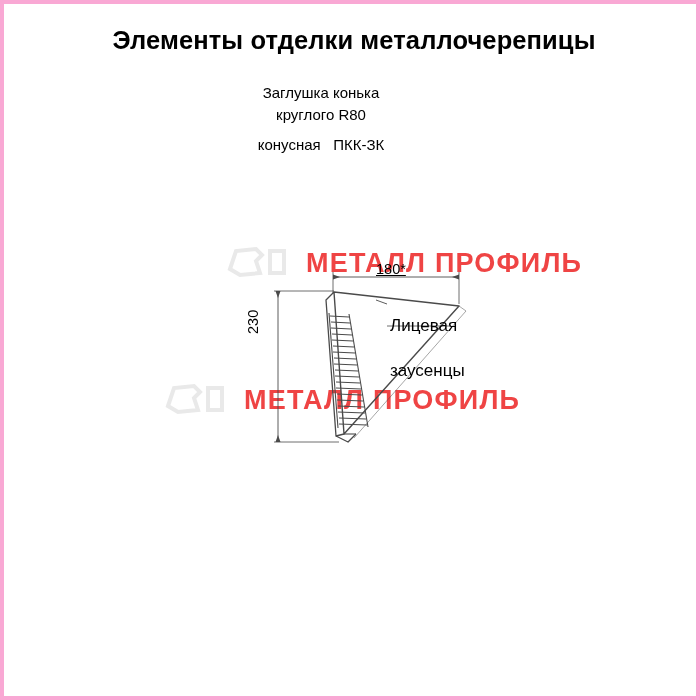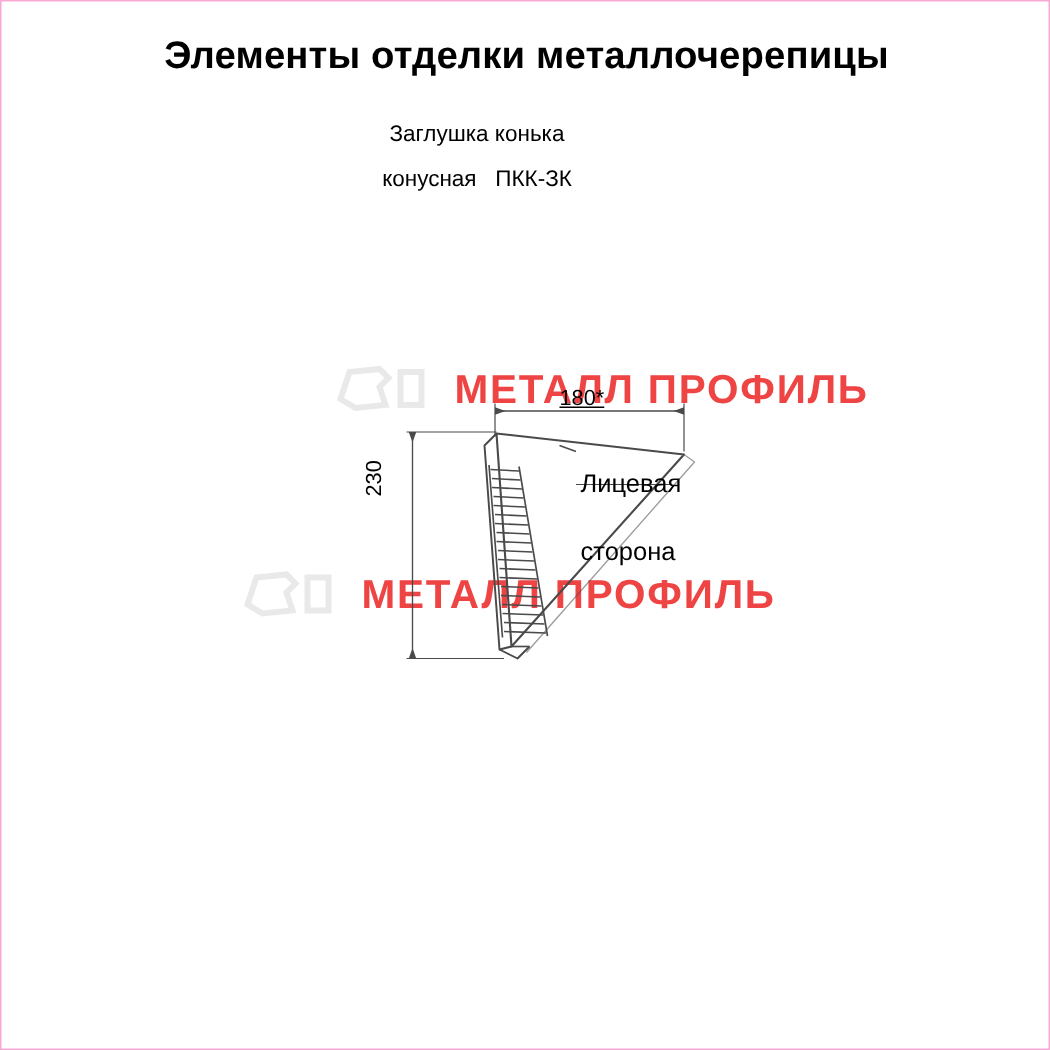--- a/index.html
+++ b/index.html
@@ -12,21 +12,21 @@
     background: #ffffff;
     font-family: "Liberation Sans", sans-serif;
     color: #1a1a1a;
     position: relative;
     overflow: hidden;
   }
 
   .page {
     position: absolute;
     inset: 0;
-    border: 1px solid #f9a8d4;
+    border: 4px solid #f9a8d4;
     box-sizing: border-box;
   }
 
   
   .title {
     position: absolute;
     top: 22px;
     left: 0;
     width: 700px;
     text-align: center;
@@ -108,20 +108,21 @@
 </style>
 </head>
 <body>
 
 <div class="page">
 
   <div class="title">Элементы отделки металлочерепицы</div>
 
   <div class="subtitle">
     <div class="ln1">Заглушка конька</div>
+    <div class="ln2">круглого R80</div>
     <div class="ln3">конусная   ПКК-ЗК</div>
   </div>
 
   <div class="wm wm-1">
     <span class="mark">
       <svg width="66" height="44" viewBox="0 0 66 44" aria-hidden="true">
         <path d="M4 30 L10 12 L30 10 L36 16 L30 22 L34 34 L14 36 Z" fill="none" stroke="#e9e9e9" stroke-width="4"></path>
         <path d="M44 12 L58 12 L58 34 L44 34 Z" fill="none" stroke="#e9e9e9" stroke-width="4"></path>
       </svg>
     </span><span>МЕТАЛЛ ПРОФИЛЬ</span>
@@ -189,17 +190,17 @@
 
       <path d="M383 300 L372 296" stroke-width="0.9"></path>
       <line x1="383" y1="322" x2="447" y2="322" stroke-width="0.8"></line>
     </g>
   </svg>
 
   <div class="lbl lbl-180">180*</div>
   <div class="lbl lbl-230">230</div>
   <div class="lbl lbl-face">
     <div>Лицевая</div>
-    <div>сторона</div>
+    <div>заусенцы</div>
   </div>
 
 
 </div>
 
 </body></html>

